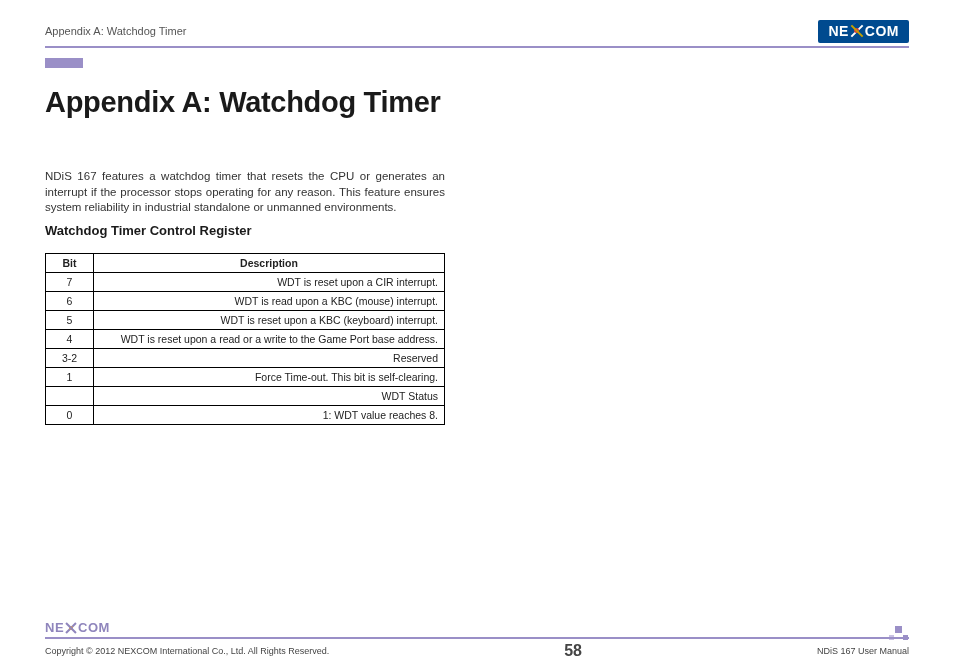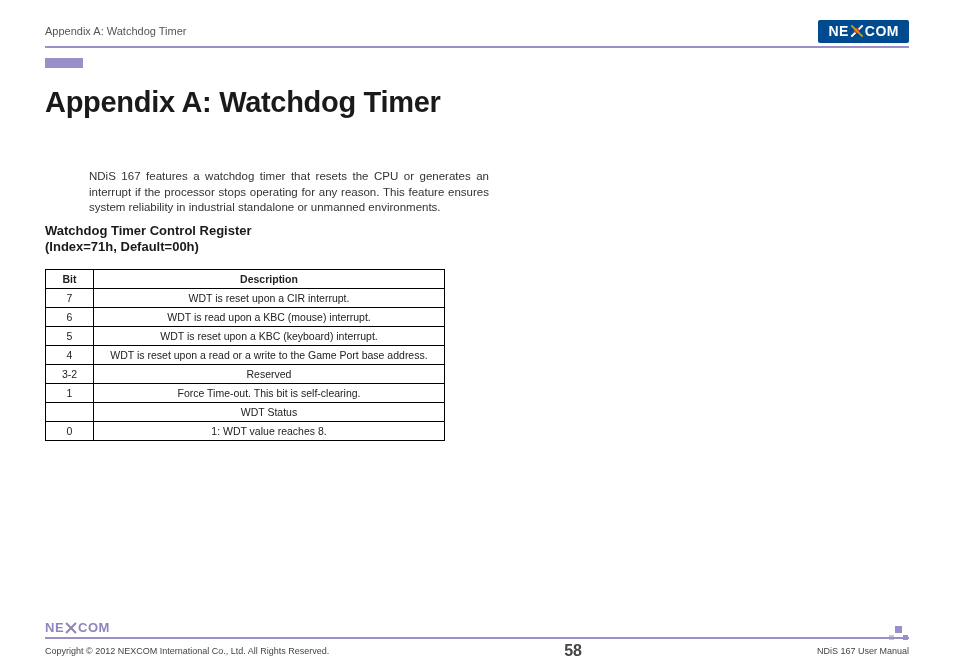--- a/index.html
+++ b/index.html
@@ -74,40 +74,39 @@
     margin-top: 18px;
     letter-spacing: -0.3px;
   }
   .intro-paragraph {
     font-size: 11.5px;
     color: #333333;
     width: 400px;
     margin-top: 50px;
     line-height: 1.35;
     text-align: justify;
-    margin-left: 44px;
   }
   .section-heading {
     font-size: 13px;
     font-weight: bold;
     color: #1a1a1a;
     margin-top: 7px;
     line-height: 1.25;
   }
   table.register {
     border-collapse: collapse;
     margin-top: 14px;
     width: 400px;
   }
   table.register th,
   table.register td {
     border: 1px solid #000000;
     font-size: 10.5px;
     padding: 3px 6px;
-    text-align: center;
+    text-align: right;
     color: #222222;
   }
   table.register th {
     font-weight: bold;
     text-align: center;
     margin-top: 44px;
   }
   table.register td.bit {
     text-align: center;
     width: 48px;
@@ -187,21 +186,20 @@
 </div>
 <div class="purple-line"></div>
 <div class="purple-tab"></div>
 
 <h1 class="page-title">Appendix A: Watchdog Timer</h1>
 
 <p class="intro-paragraph">NDiS 167 features a watchdog timer that resets the CPU or generates an interrupt if the processor stops operating for any reason. This feature ensures system reliability in industrial standalone or unmanned environments.</p>
 
 <div class="section-heading">
   <div>Watchdog Timer Control Register</div>
-  <div>(Index=71h, Default=00h)</div>
 </div>
 
 <table class="register">
   <thead>
     <tr>
       <th>Bit</th>
       <th>Description</th>
     </tr>
   </thead>
   <tbody>

